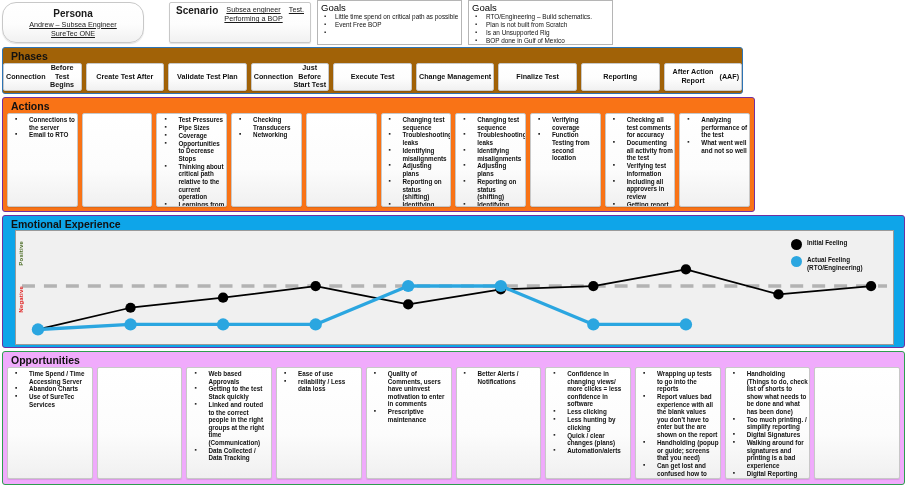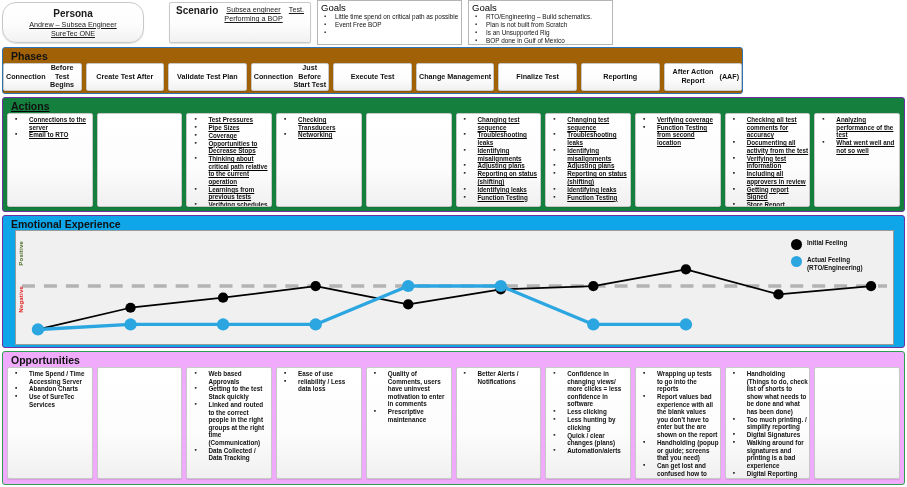--- a/index.html
+++ b/index.html
@@ -87,21 +87,21 @@
     background: #f2f2f2;
     border: 1.6px solid #888;
     border-radius: 3px;
   }
   .band-title {
     font-weight: bold; font-size: 10.5px;
     color: #111; line-height: 12px;
     padding: 2px 0 1px 8px;
   }
   .band-phases  { left: 2px; top: 47px;  width: 741px; height: 47px;  border-color: #2e75b6; background: #a16207; }
-  .band-actions { left: 2px; top: 97px;  width: 903px; height: 115px; border-color: #7030a0; background: #15803d; text-decoration: underline; }
+  .band-actions { left: 2px; top: 97px;  width: 753px; height: 115px; border-color: #7030a0; background: #f97316; }
   .band-emotion { left: 2px; top: 215px; width: 903px; height: 133px; border-color: #7030a0; background: #0ea5e9; }
   .band-oppty   { left: 2px; top: 351px; width: 903px; height: 134px; border-color: #2e9e4f; background: #f0abfc; }
 
   
   .phase-row {
     display: flex; gap: 4px;
     padding: 0 0;
   }
   .phase-cell {
     flex: 1 1 0; height: 28px;

